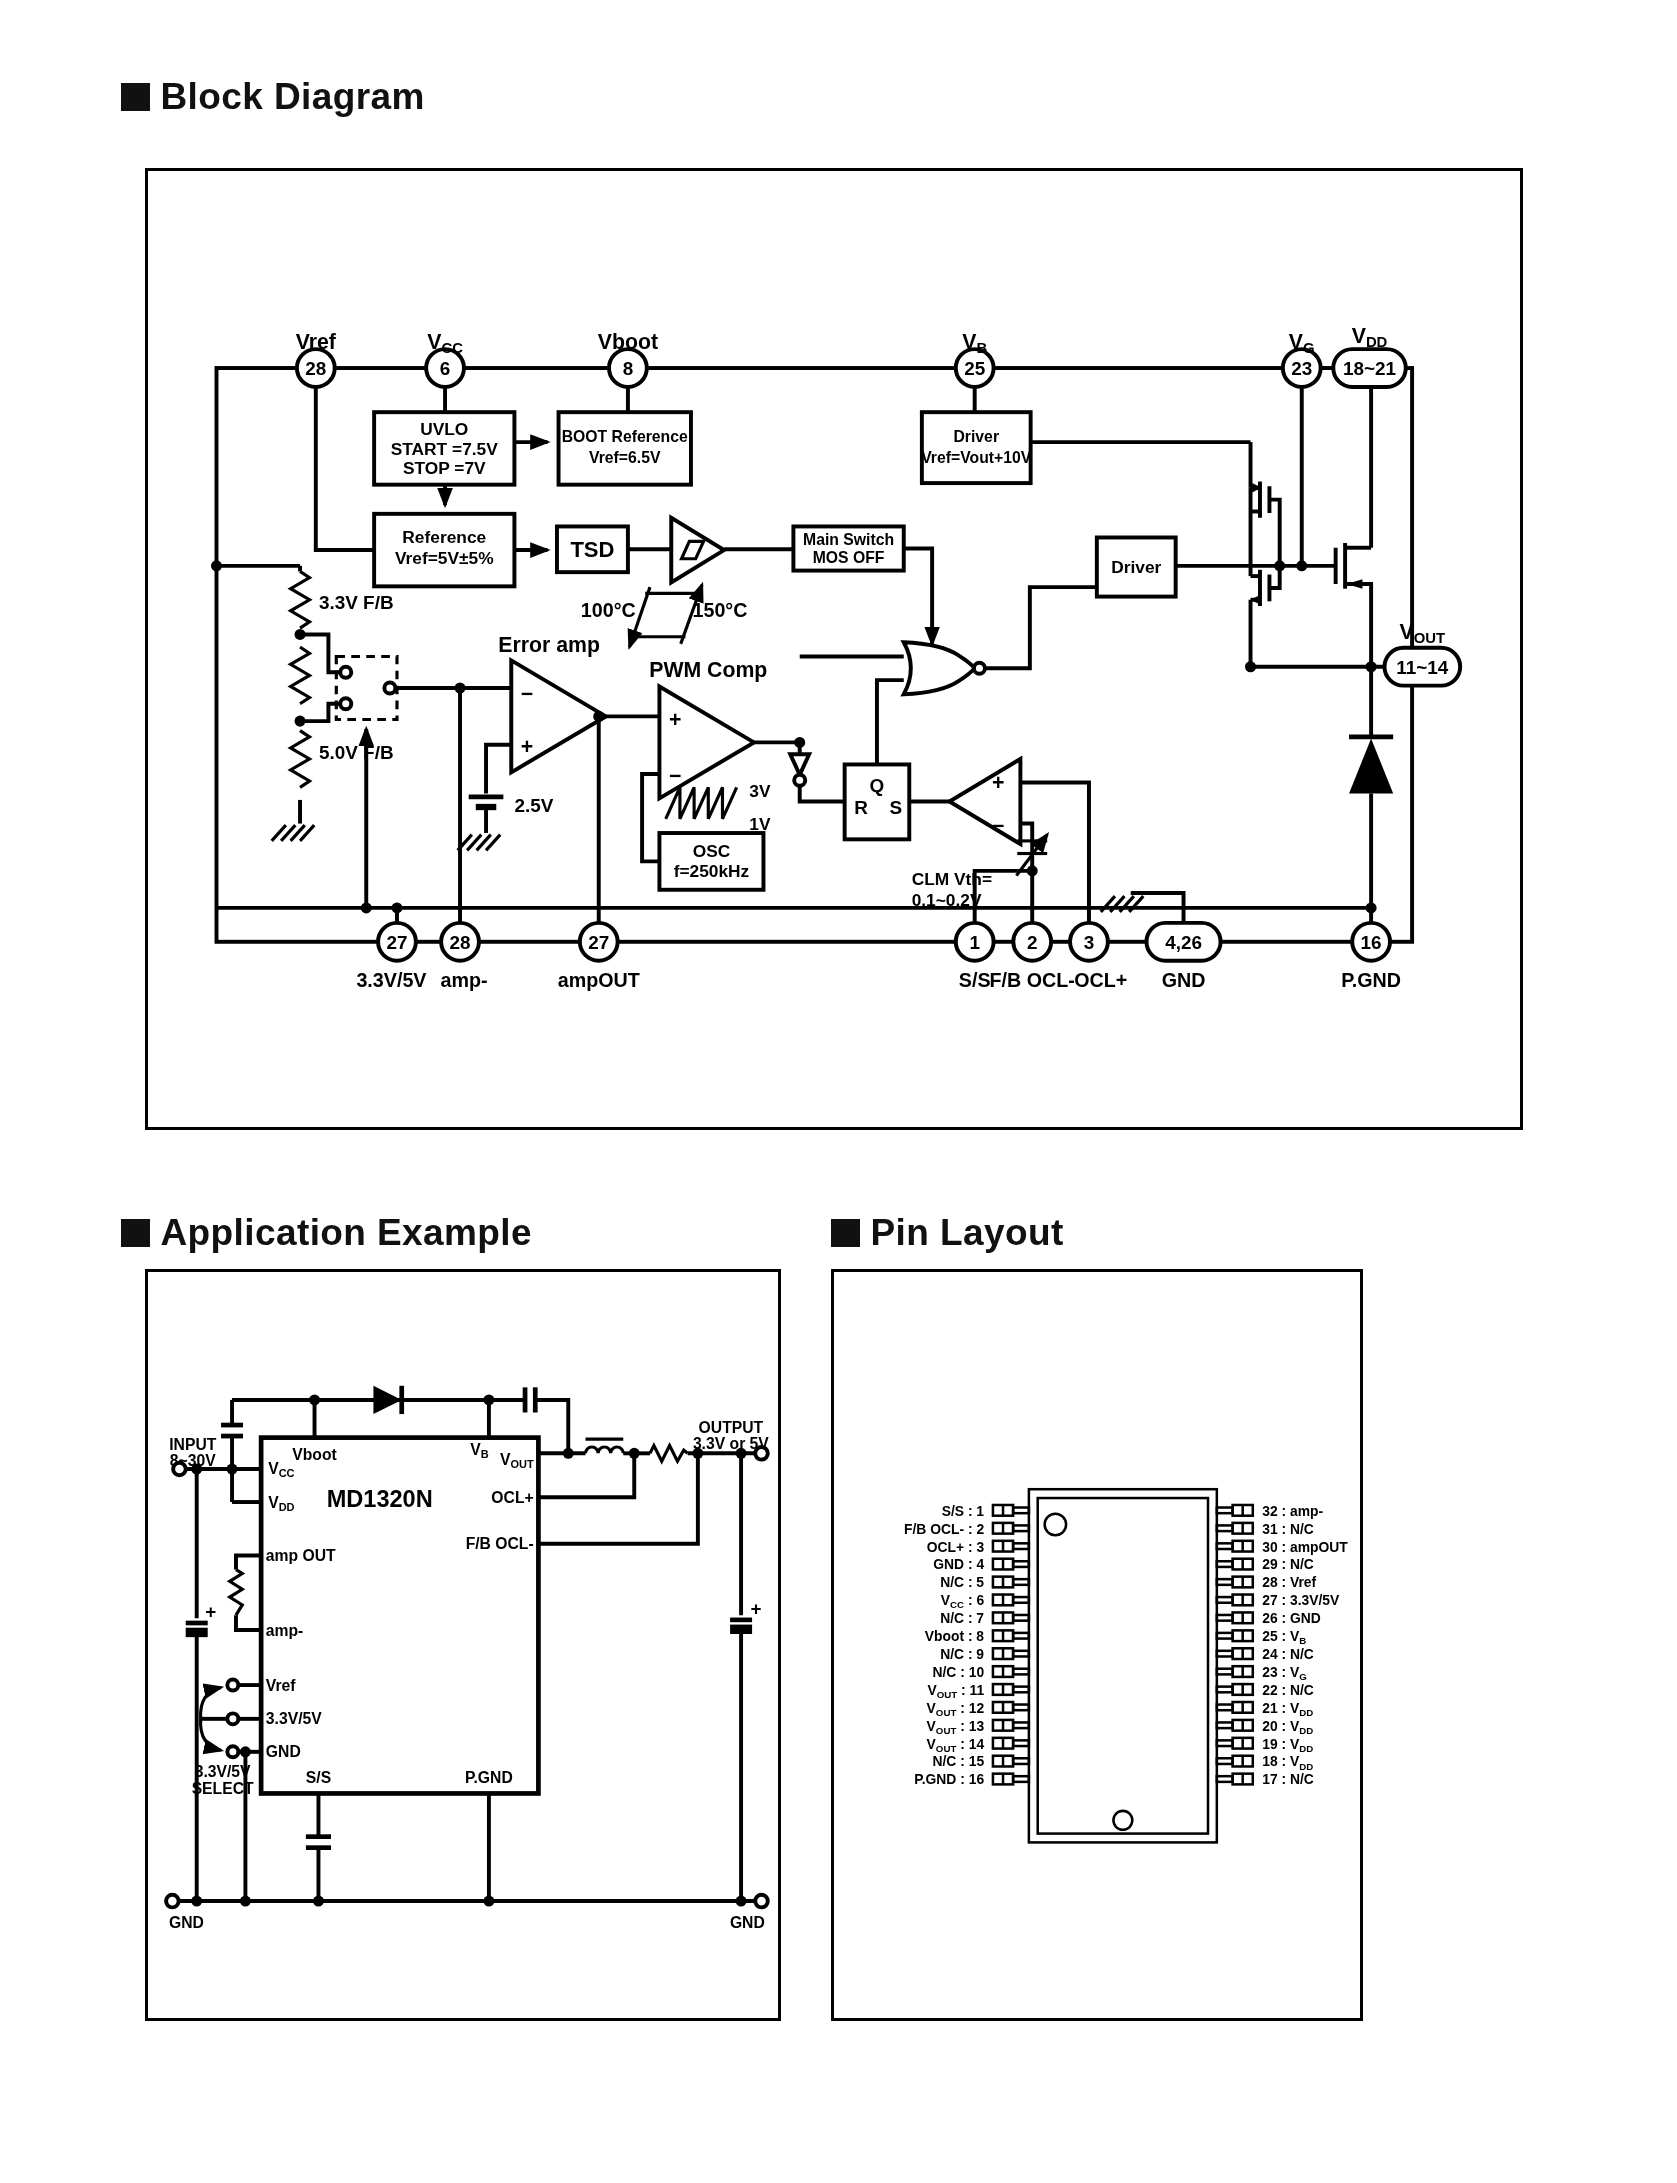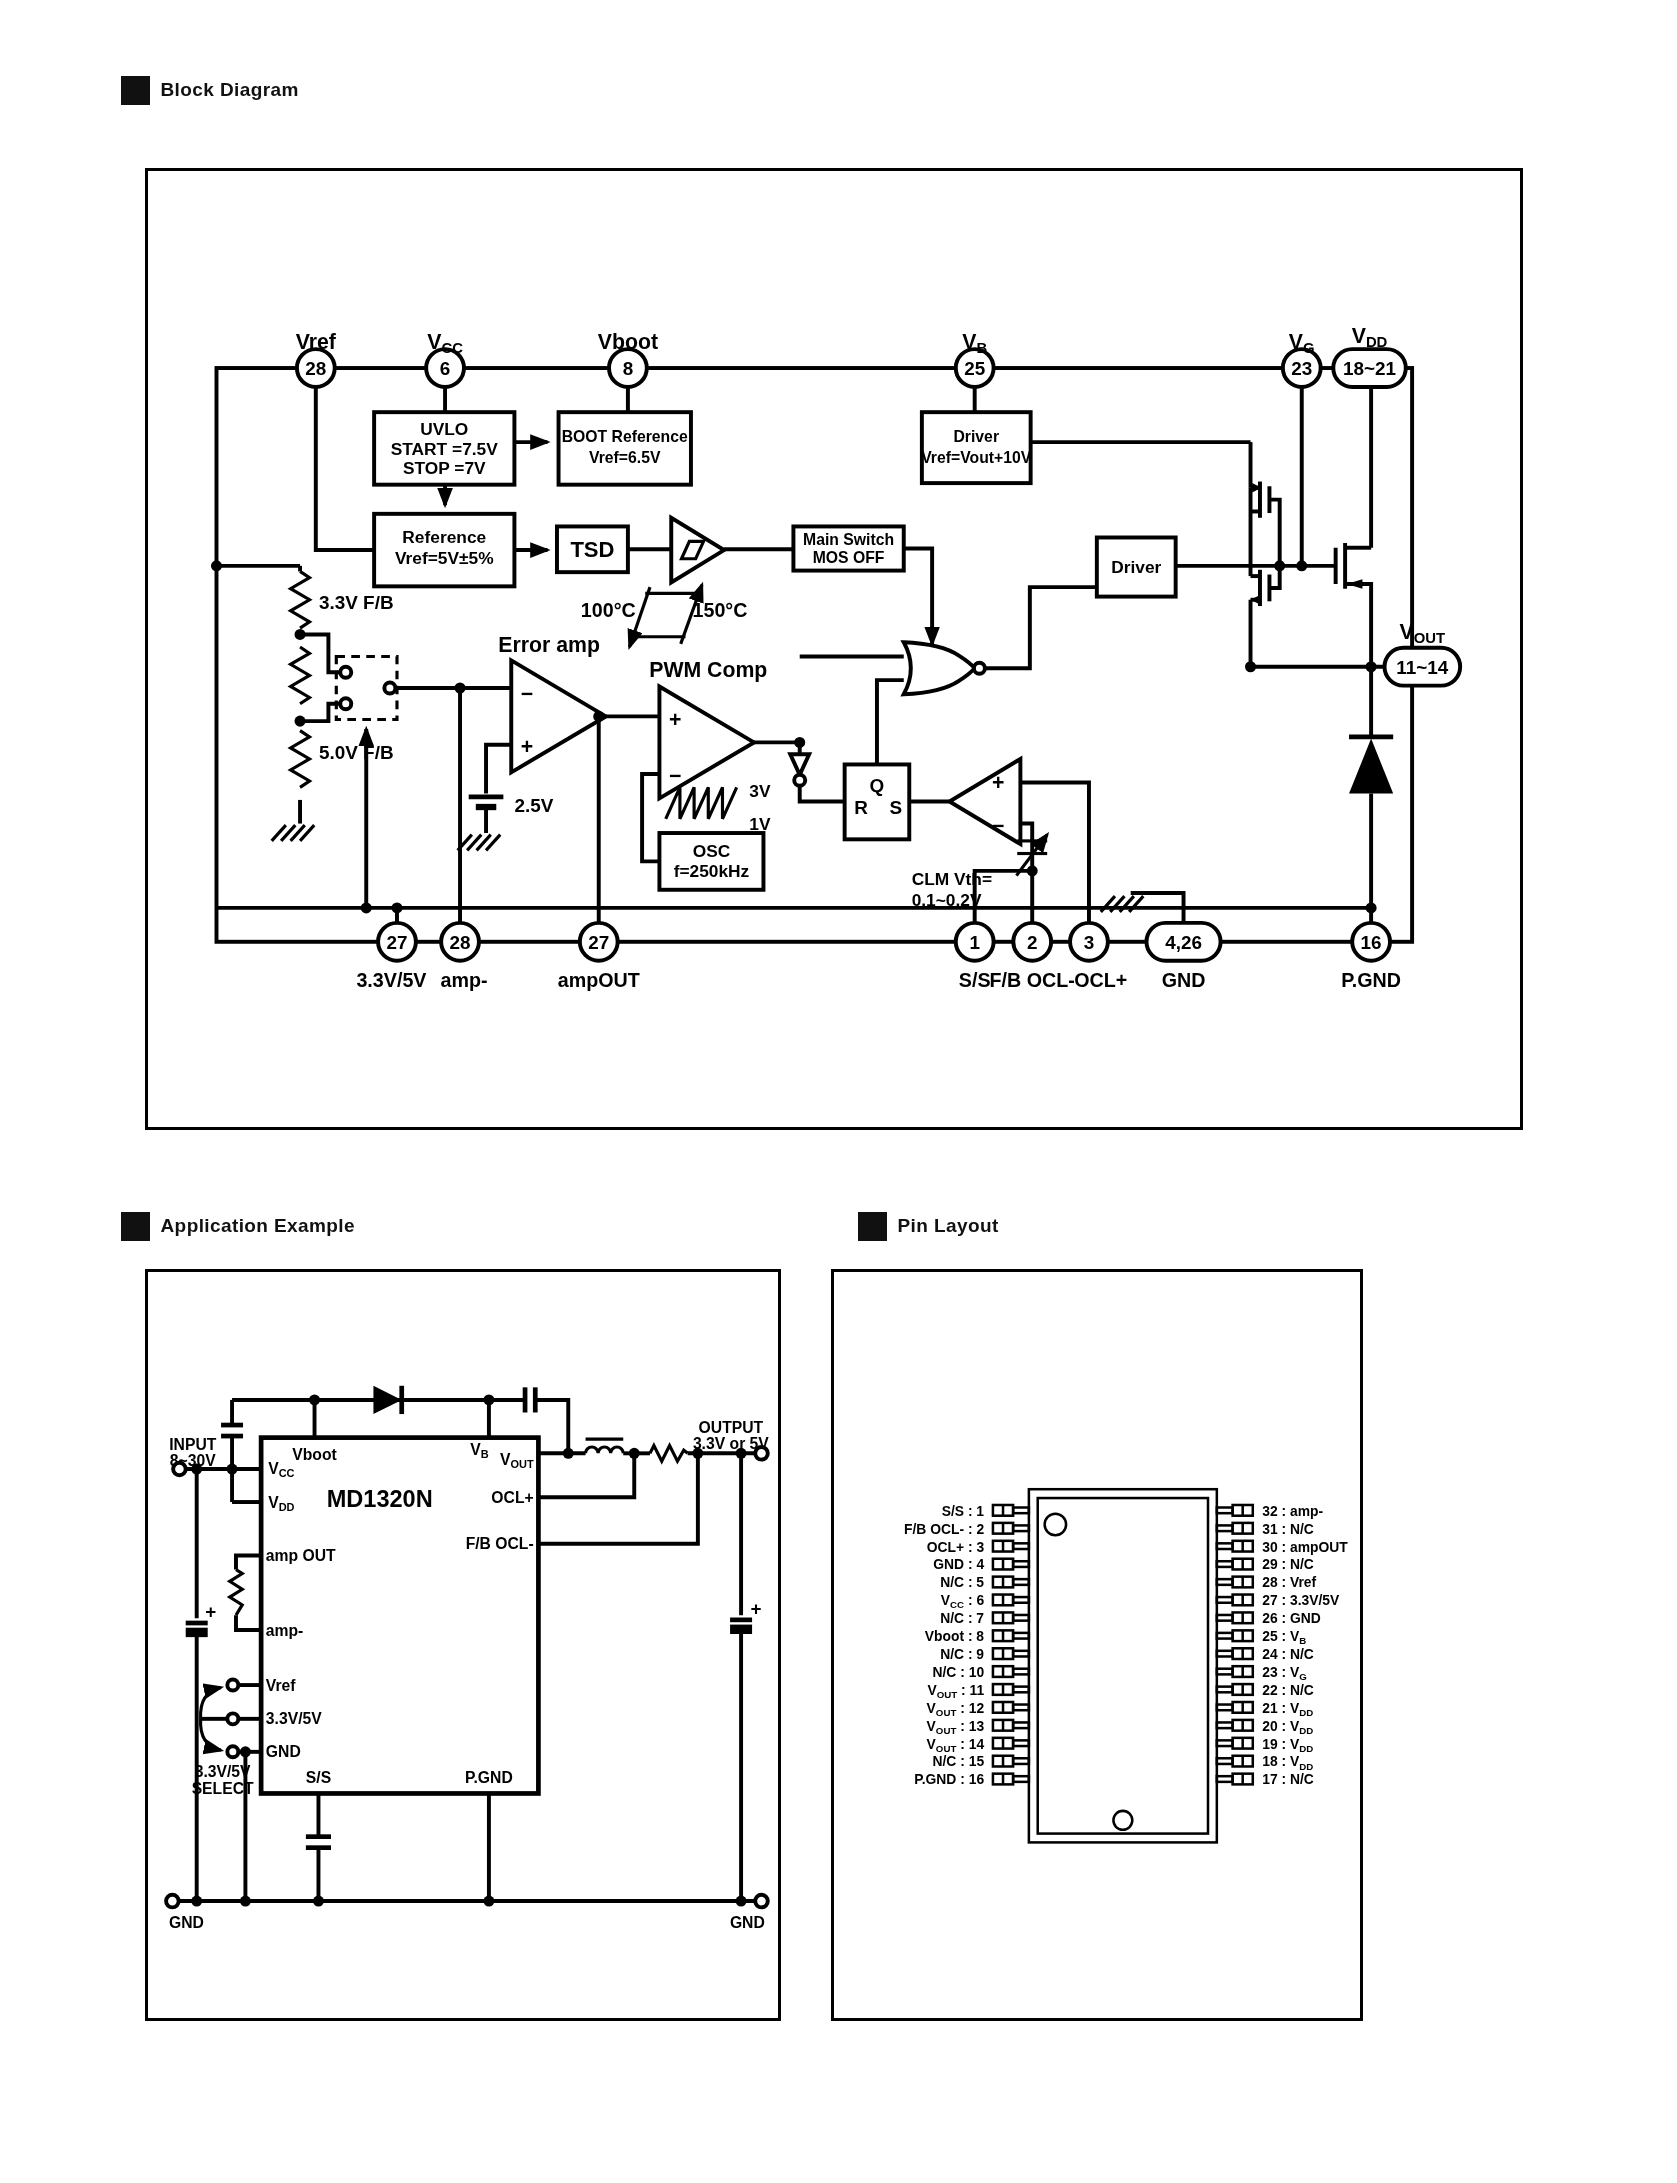--- a/index.html
+++ b/index.html
@@ -1,20 +1,20 @@
 <!DOCTYPE html>
 <html style="font-size:12.7px"><head>
 <meta charset="utf-8">
 <style>
   html,body{margin:0;padding:0;background:#fff;}
   body{width:1677px;height:2183px;position:relative;font-family:"Liberation Sans",sans-serif;}
   .panel{position:absolute;border:3.2px solid #000;box-sizing:border-box;background:#fff;}
   .sec-header{position:absolute;display:flex;align-items:center;gap:11px;}
   .sec-square{width:28.5px;height:28.5px;background:#111;}
-  .sec-title{font-size:19px;font-weight:bold;color:#111;letter-spacing:0.4px;}
+  .sec-title{font-size:37px;font-weight:bold;color:#111;letter-spacing:0.4px;}
   svg{display:block;width:100%;height:100%;}
   svg text{font-family:"Liberation Sans",sans-serif;font-weight:bold;fill:#000;}
   .w{stroke:#000;stroke-width:5;fill:none;}
   .w4{stroke:#000;stroke-width:4;fill:none;}
   .w6{stroke:#000;stroke-width:6;fill:none;}
   .box{fill:#fff;stroke:#000;stroke-width:5;}
   .pin{fill:#fff;stroke:#000;stroke-width:5;}
   .blk{fill:#000;stroke:none;}
   .dash{stroke:#000;stroke-width:4;fill:none;stroke-dasharray:11 8;}
   .t20{font-size:20px}.t22{font-size:22px}.t24{font-size:24px}.t25{font-size:25px}
@@ -26,21 +26,21 @@
 <body>
 
 <div class="sec-header" style="left:121px;top:76px;">
   <div class="sec-square"></div>
   <div class="sec-title">Block Diagram</div>
 </div>
 <div class="sec-header" style="left:121px;top:1212px;align-items:center;">
   <div class="sec-square"></div>
   <div class="sec-title">Application Example</div>
 </div>
-<div class="sec-header" style="left:858px;top:1212px;">
+<div class="sec-header" style="left:831px;top:1212px;">
   <div class="sec-square"></div>
   <div class="sec-title">Pin Layout</div>
 </div>
 
 <div class="panel" style="left:145px;top:168px;width:1378px;height:962px;">
 <svg viewBox="183 212 1737 1213">
   <defs>
     <marker id="ah" markerUnits="userSpaceOnUse" markerWidth="28" markerHeight="22" refX="22" refY="10" orient="auto">
       <path d="M0,0 L26,10 L0,20 Z" fill="#000"></path>
     </marker>

